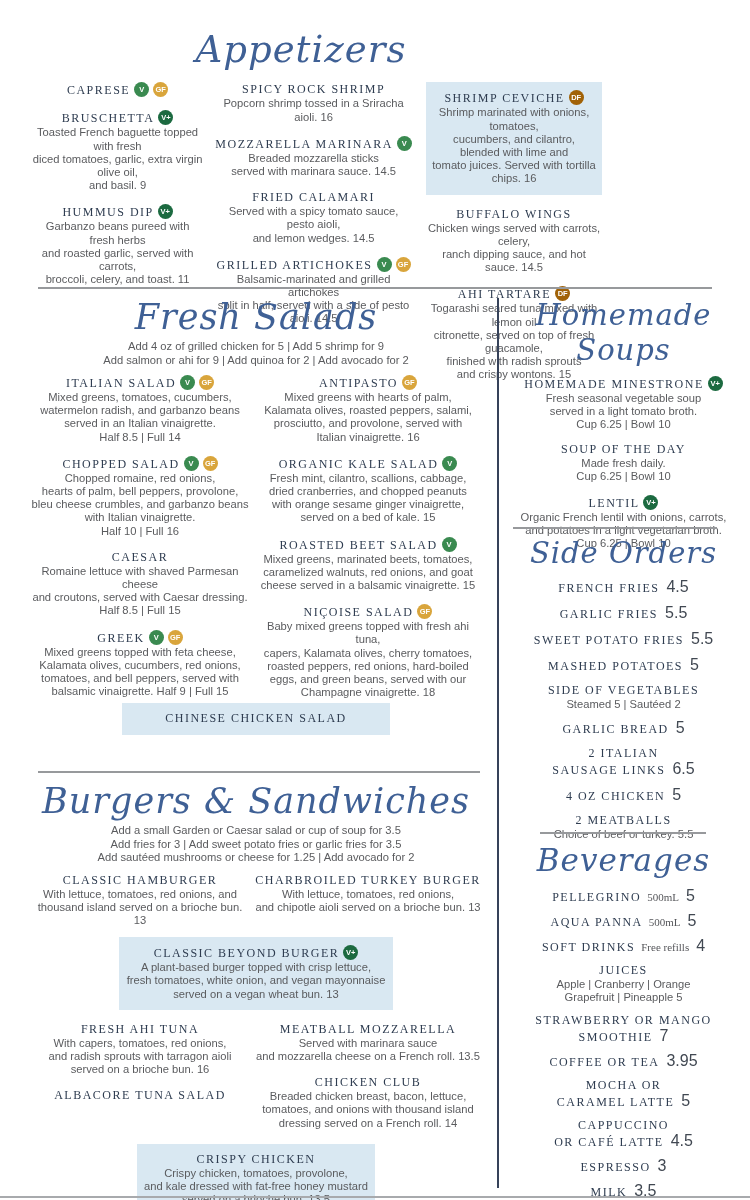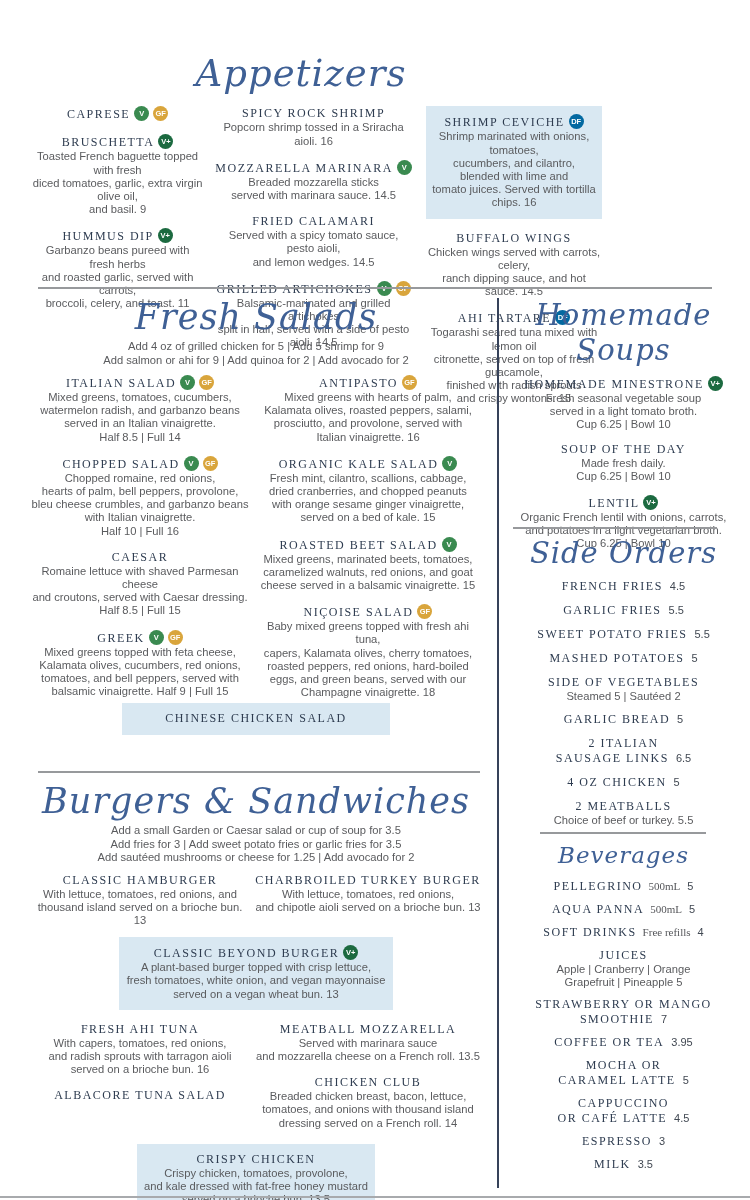--- a/index.html
+++ b/index.html
@@ -1,40 +1,40 @@
 <!DOCTYPE html>
 <html><head>
 <meta charset="utf-8">
 <style>
   html,body{margin:0;padding:0;background:#ffffff;}
   .page{position:relative;width:750px;height:1200px;background:#ffffff;overflow:hidden;
         font-family:"Liberation Sans",sans-serif;}
   .script-title{font-family:"DejaVu Serif",serif;font-style:italic;color:#3f6095;
         text-align:center;line-height:1.2;letter-spacing:1px;}
-  .t38{font-size:37px;} .t36{font-size:35px;} .t30{font-size:29px;} .t28{font-size:23px;}
+  .t38{font-size:37px;} .t36{font-size:35px;} .t30{font-size:29px;} .t28{font-size:31px;}
   .sec{position:absolute;}
   .hr{position:absolute;height:2px;background:#97999c;}
   .vr{position:absolute;width:2px;background:#36425a;}
   .cols{display:flex;align-items:flex-start;}
   .menu-item{text-align:center;margin-bottom:12px;}
   .menu-item:last-child{margin-bottom:0;}
   .name-line{font-family:"Liberation Serif",serif;font-size:12px;letter-spacing:1.5px;
         color:#2e3c50;line-height:15px;white-space:pre;}
   .desc{font-size:11.2px;line-height:13.2px;color:#5a5b5e;white-space:pre-line;}
   .section-note{text-align:center;font-size:11.2px;line-height:13.5px;color:#5a5b5e;
         white-space:pre-line;margin-top:2px;}
   .badge{display:inline-block;width:15px;height:15px;border-radius:50%;color:#fff;
         font-family:"Liberation Sans",sans-serif;font-size:7.5px;font-weight:bold;
         line-height:15px;text-align:center;letter-spacing:0;vertical-align:2px;margin-left:4px;}
-  .b-v{background:#3a8a50;} .b-vp{background:#1c6a40;} .b-gf{background:#d9a53c;} .b-df{background:#0369a1;}
+  .b-v{background:#3a8a50;} .b-vp{background:#1c6a40;} .b-gf{background:#d9a53c;} .b-df{background:#a16207;}
   .hl{background:#d9e8f2;padding:8px 6px 9px;}
   .note{font-size:11px;letter-spacing:0;color:#55565a;font-family:Liberation Serif, serif;margin-left:6px;}
-  .price{font-size:11px;letter-spacing:0;color:#414852;font-family:"Liberation Sans",sans-serif;margin-left:7px;}
+  .price{font-size:16px;letter-spacing:0;color:#414852;font-family:"Liberation Sans",sans-serif;margin-left:7px;}
   
-  .sec-appetizers{top:28px;left:0;width:602px;margin-top:24px;}
+  .sec-appetizers{top:28px;left:0;width:602px;}
   .app-cols{margin:10px 0 0 32px;}
   .app-c1{width:212px;} .app-c2{width:244px;margin-left:12px;} .app-c3{width:218px;margin-left:14px;}
   .hr-top{top:287px;left:38px;width:674px;}
   .sec-salads{top:296px;left:30px;width:452px;}
   .sal-cols{margin-top:8px;}
   .c-left{width:220px;} .c-right{width:228px;margin-left:4px;}
   .feature{width:256px;margin:4px auto 0;text-align:center;}
   .hr-left{top:771px;left:38px;width:442px;}
   .sec-burgers{top:780px;left:30px;width:452px;}
   .bur-row1{margin-top:8px;}

